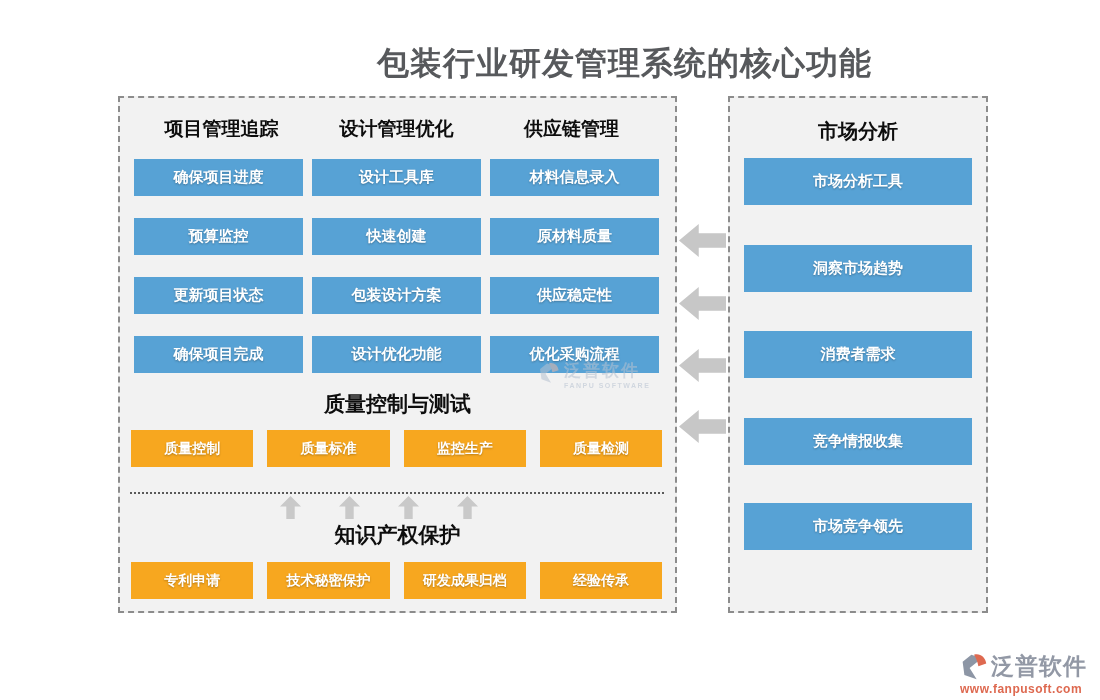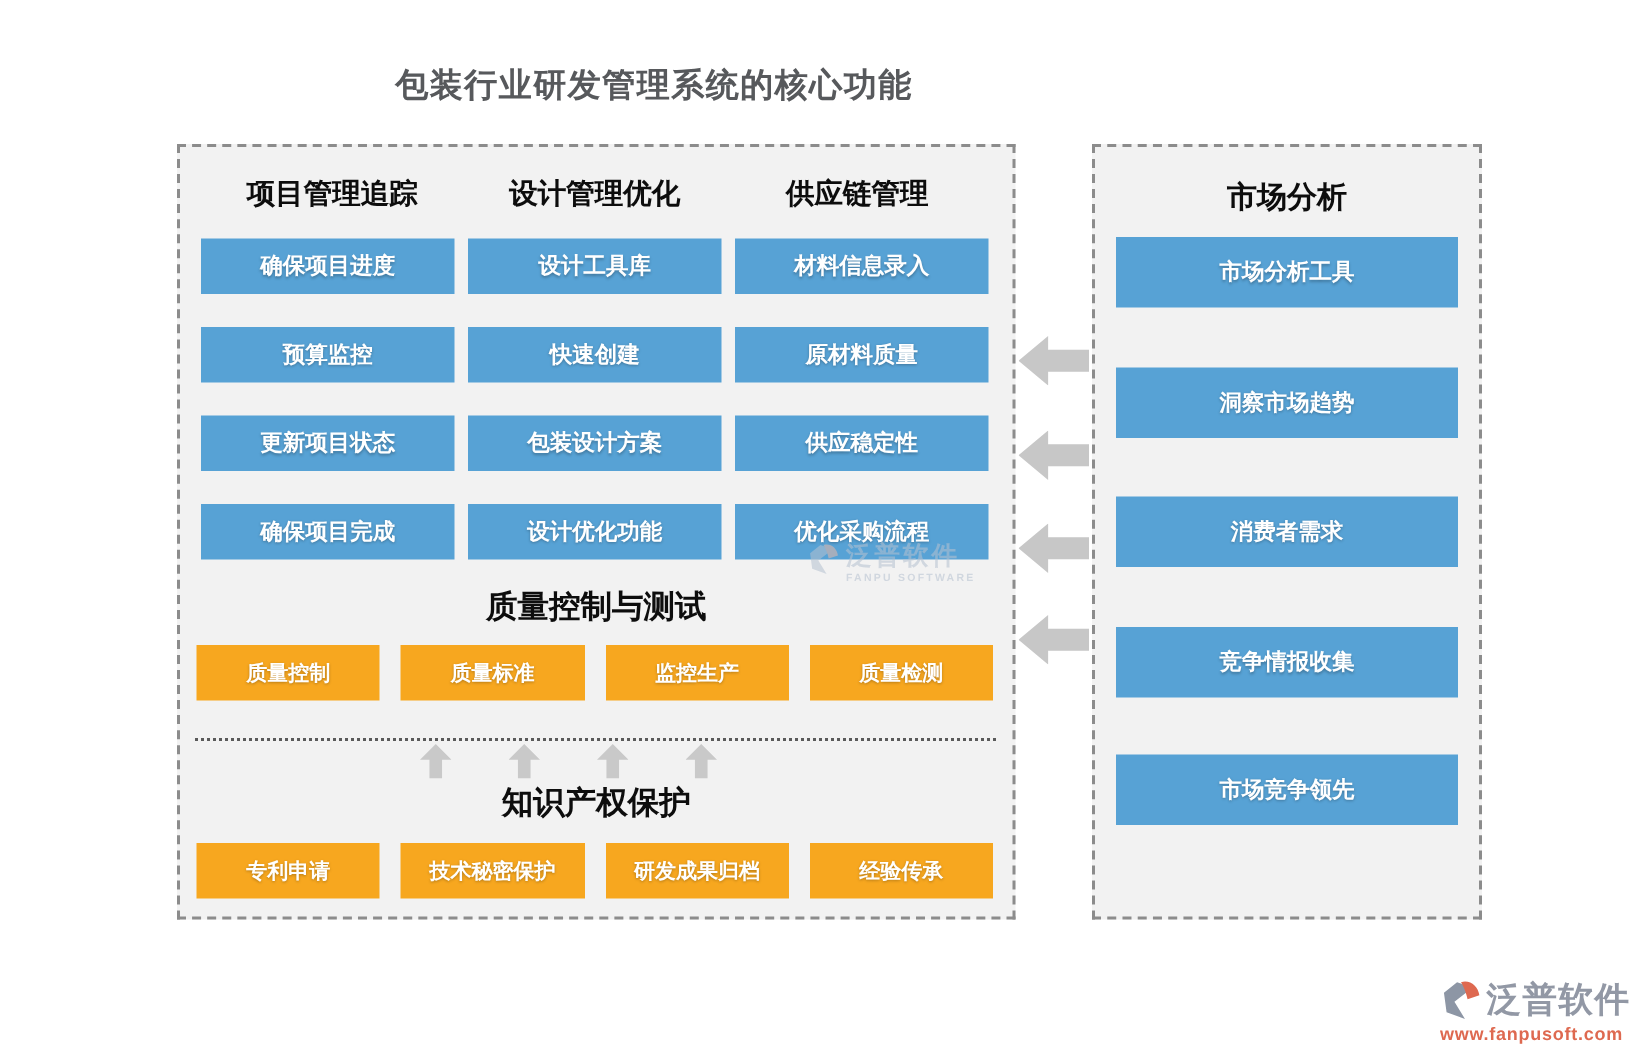--- a/index.html
+++ b/index.html
@@ -1,21 +1,21 @@
 <!DOCTYPE html>
 <html><head>
 <meta charset="utf-8">
 <style>
   * { margin:0; padding:0; box-sizing:border-box; }
   html,body { width:1100px; height:700px; background:#ffffff; overflow:hidden;
               font-family:"Liberation Sans","DejaVu Sans",sans-serif; }
   .stage { position:relative; width:1100px; height:700px; background:#fff; }
 
-  .title { position:absolute; top:42px; left:0; width:872px; text-align:center;
-           font-size:22px; font-weight:bold; color:#57595c; letter-spacing:1px; }
+  .title { position:absolute; top:42px; left:0; width:872px; text-align:right;
+           font-size:32px; font-weight:bold; color:#57595c; letter-spacing:1px; }
 
   .panel { position:absolute; top:96px; background:#f2f2f2; border:2px dashed #8c8c8c; }
   .left-panel  { left:118px; width:559px; height:517px; }
   .right-panel { left:728px; width:260px; height:517px; }
 
   .col-headers { position:absolute; top:18px; left:14px; right:16px; display:flex; }
   .col-header  { flex:1; text-align:center; font-size:19px; font-weight:bold; color:#0d0d0d; }
 
   .grid { position:absolute; top:61px; left:14px; right:16px;
           display:grid; grid-template-columns:repeat(3,1fr); column-gap:9px; row-gap:22px; }

